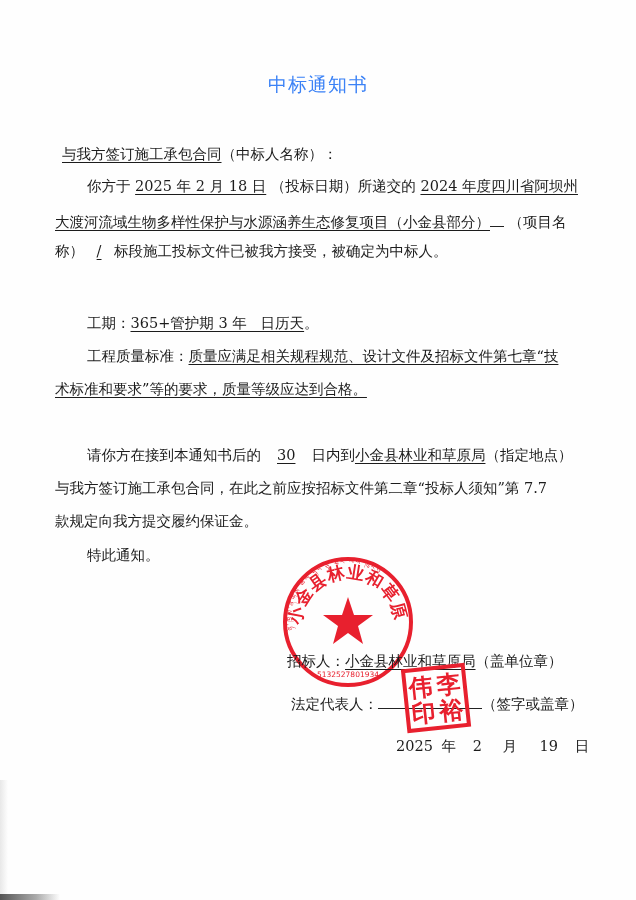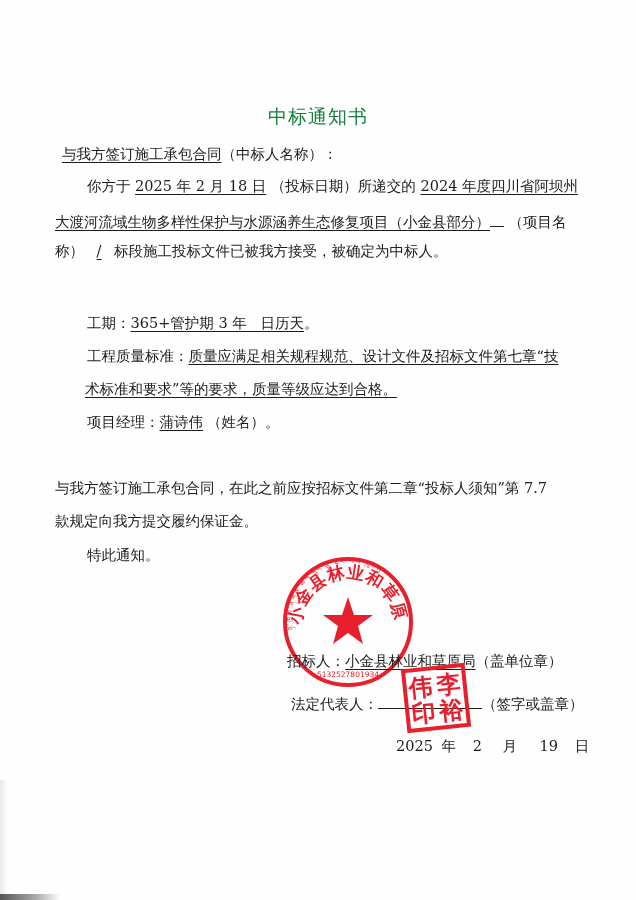--- a/index.html
+++ b/index.html
@@ -11,21 +11,21 @@
   .scan-shadow-bottom {
     position: absolute; left: 0; bottom: 0; width: 60px; height: 6px;
     background: linear-gradient(90deg, #555 0%, #aaa 60%, rgba(255,255,255,0) 100%);
   }
   .scan-shadow-left {
     position: absolute; left: 0; top: 780px; width: 8px; height: 120px;
     background: linear-gradient(90deg, #e8e8e8, rgba(255,255,255,0));
   }
   .title {
     position: absolute; left: 0; top: 72px; width: 636px; text-align: center;
-    font-size: 19px; letter-spacing: 1px; color: #15803d; margin-top: 32px;
+    font-size: 19px; letter-spacing: 1px; color: #3b82f6;
   }
   .line {
     position: absolute; font-size: 14.5px; line-height: 18px; white-space: nowrap; color: #1c1c1c;
   }
   .u { text-decoration: underline; text-underline-offset: 3px; text-decoration-thickness: 1px; }
   .blank { display: inline-block; border-bottom: 1px solid #222; height: 14px; vertical-align: baseline; }
 
   
   .seal-round {
     position: absolute; left: 281px; top: 555px; width: 134px; height: 134px;
@@ -65,28 +65,28 @@
   </div>
 
 
   <div class="line" style="left:87px; top:314px;">
     <span>工期：</span><span class="u" style="white-space:pre;">365+管护期 3 年   日历天</span><span>。</span>
   </div>
 
   <div class="line" style="left:87px; top:347px;">
     <span>工程质量标准：</span><span class="u">质量应满足相关规程规范、设计文件及招标文件第七章“技</span>
   </div>
-  <div class="line" style="left:55px; top:380px;margin-left:30px;">
+  <div class="line" style="left:55px; top:380px;">
     <span class="u">术标准和要求”等的要求，质量等级应达到合格。</span>
   </div>
 
-  <div class="line" style="left:87px; top:413px;">
-    <span>项目经理：</span><span class="u" style="padding-right:4px;">蒲诗伟</span><span>（姓名）。</span>
+
+  <div class="line" style="left:87px; top:446px;">
+    <span>请你方在接到本通知书后的</span><span class="u" style="padding:0 16px;">30</span><span>日内到</span><span class="u">小金县林业和草原局</span><span>（指定地点）</span>
   </div>
-
   <div class="line" style="left:55px; top:479px;">与我方签订施工承包合同，在此之前应按招标文件第二章“投标人须知”第 7.7</div>
   <div class="line" style="left:55px; top:512px;">款规定向我方提交履约保证金。</div>
 
   <div class="line" style="left:87px; top:546px;">特此通知。</div>
 
   <svg class="seal-round" viewBox="0 0 134 134">
     <defs>
       <path id="arcTop" d="M 20 70 A 47 47 0 1 1 114 70"></path>
       <path id="arcOuter" d="M 12 75 A 56 56 0 1 1 122 75"></path>
     </defs>

